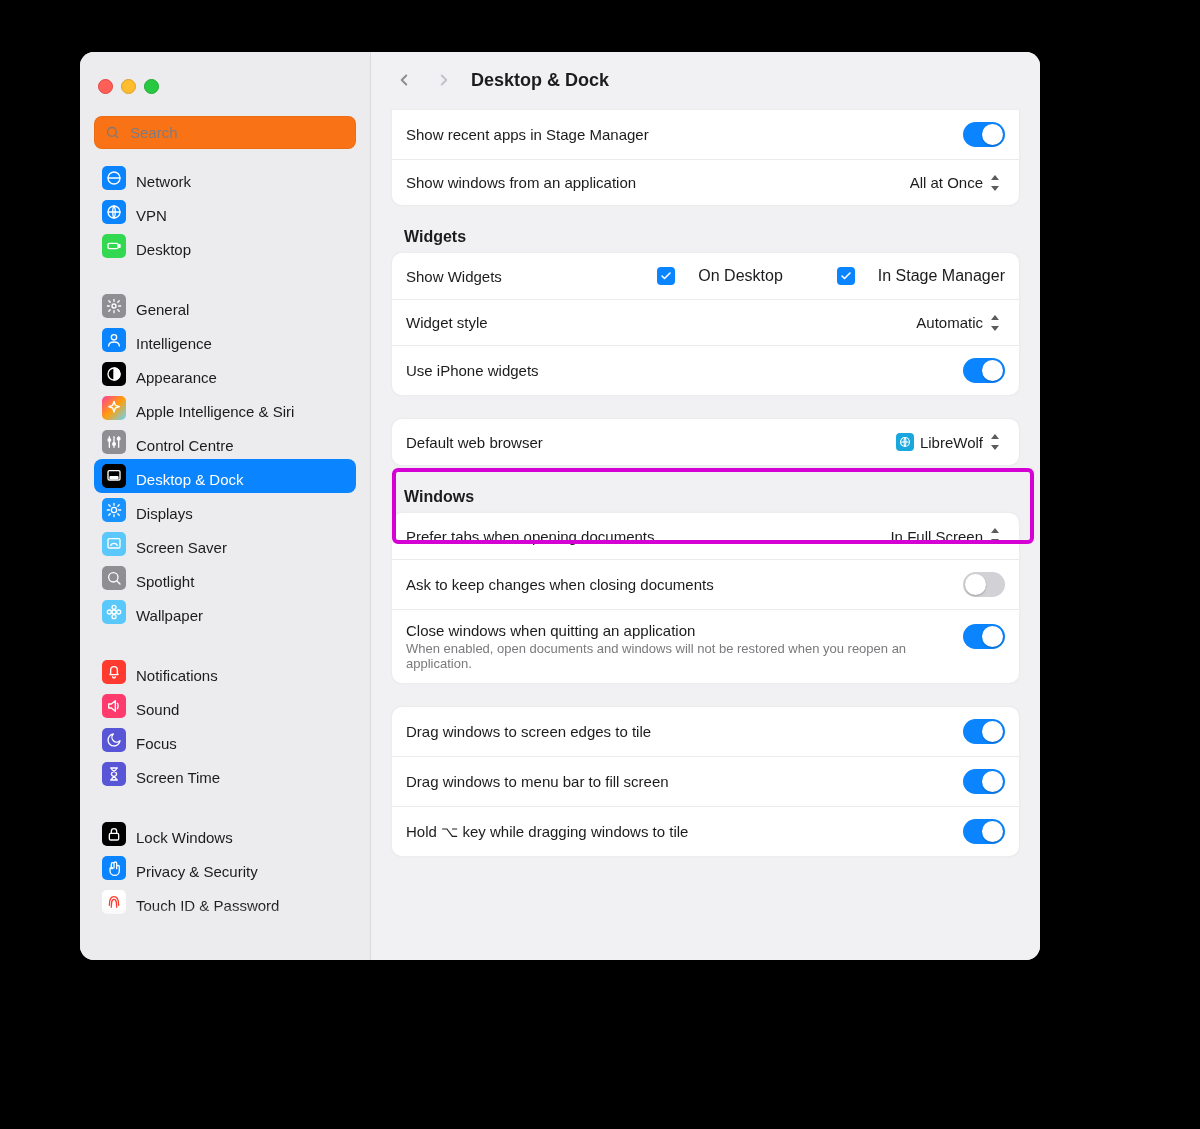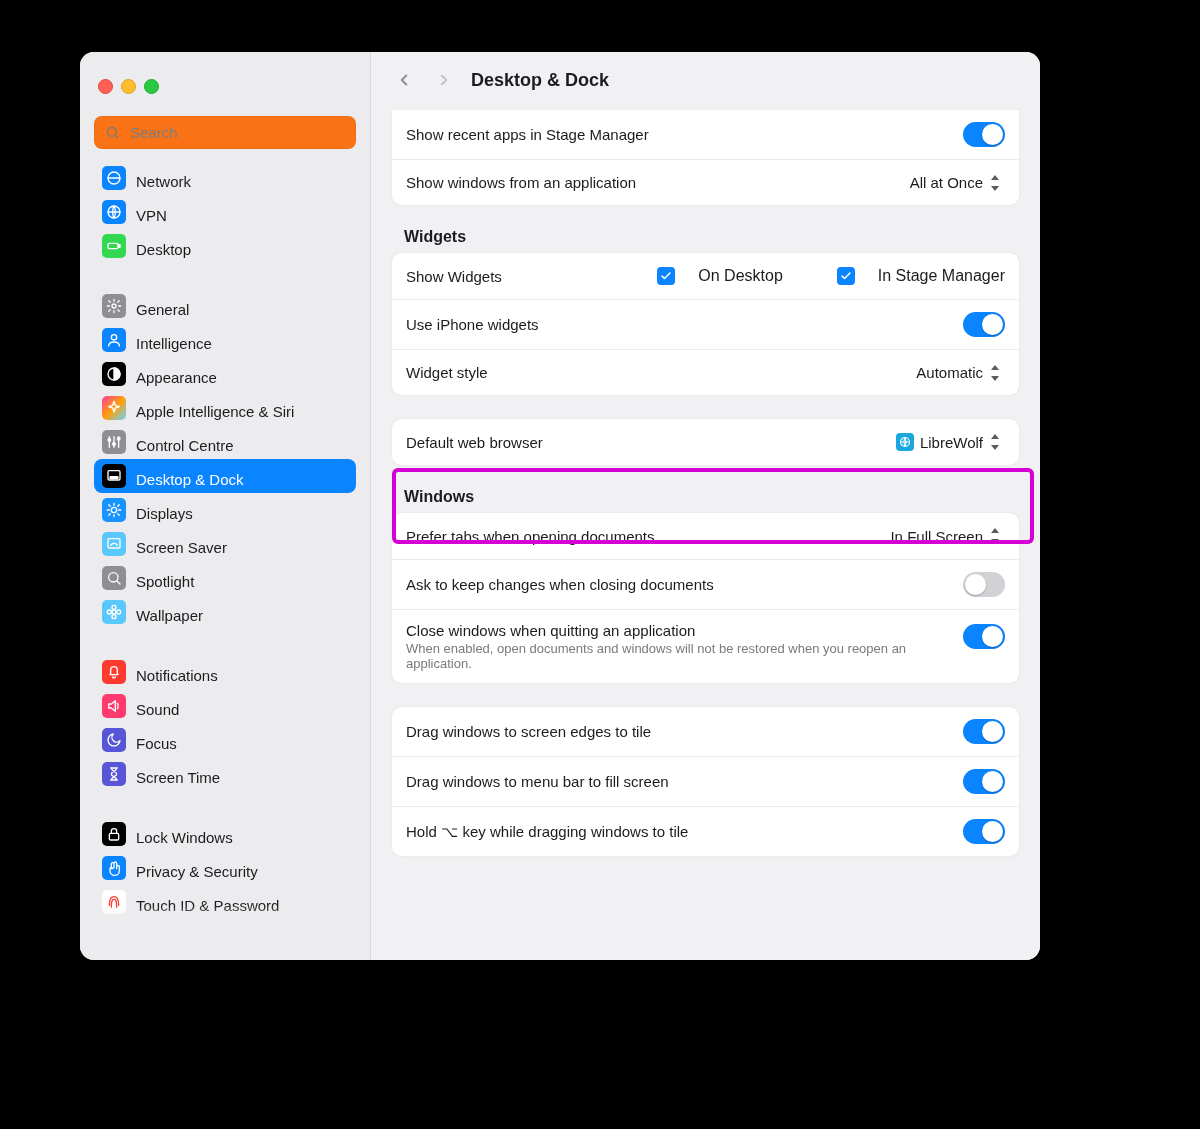--- a/index.html
+++ b/index.html
@@ -318,33 +318,33 @@
             <span class="cb-label">On Desktop</span>
             <div style="width:8px"></div>
             <div class="cb">
                 <svg viewBox="0 0 24 24" fill="none" stroke="currentColor" stroke-width="3.2" stroke-linecap="round" stroke-linejoin="round">
                   <polyline points="20 6 9 17 4 12"></polyline>
                 </svg>
               </div>
             <span class="cb-label">In Stage Manager</span>
           </div>
           <div class="row">
-            <span class="label">Use iPhone widgets</span>
-            <div class="switch on">
-                <div class="knob"></div>
-              </div>
-          </div>
-          <div class="row">
             <span class="label">Widget style</span>
             <div class="pop">
               <span>Automatic</span>
               <svg width="12" height="16" viewBox="0 0 12 16" fill="currentColor">
                   <path d="M6 0l4 5H2zM6 16l4-5H2z"></path>
                 </svg>
             </div>
+          </div>
+          <div class="row">
+            <span class="label">Use iPhone widgets</span>
+            <div class="switch on">
+                <div class="knob"></div>
+              </div>
           </div>
         </div>
 
         <div class="card" style="margin-bottom:22px;position:relative;">
           <div class="row">
             <span class="label">Default web browser</span>
             <div class="pop">
               <span class="app-ico">
                 <svg viewBox="0 0 24 24" width="12" height="12" fill="none" stroke="#fff" stroke-width="2.2">
                     <circle cx="12" cy="12" r="9"></circle>

